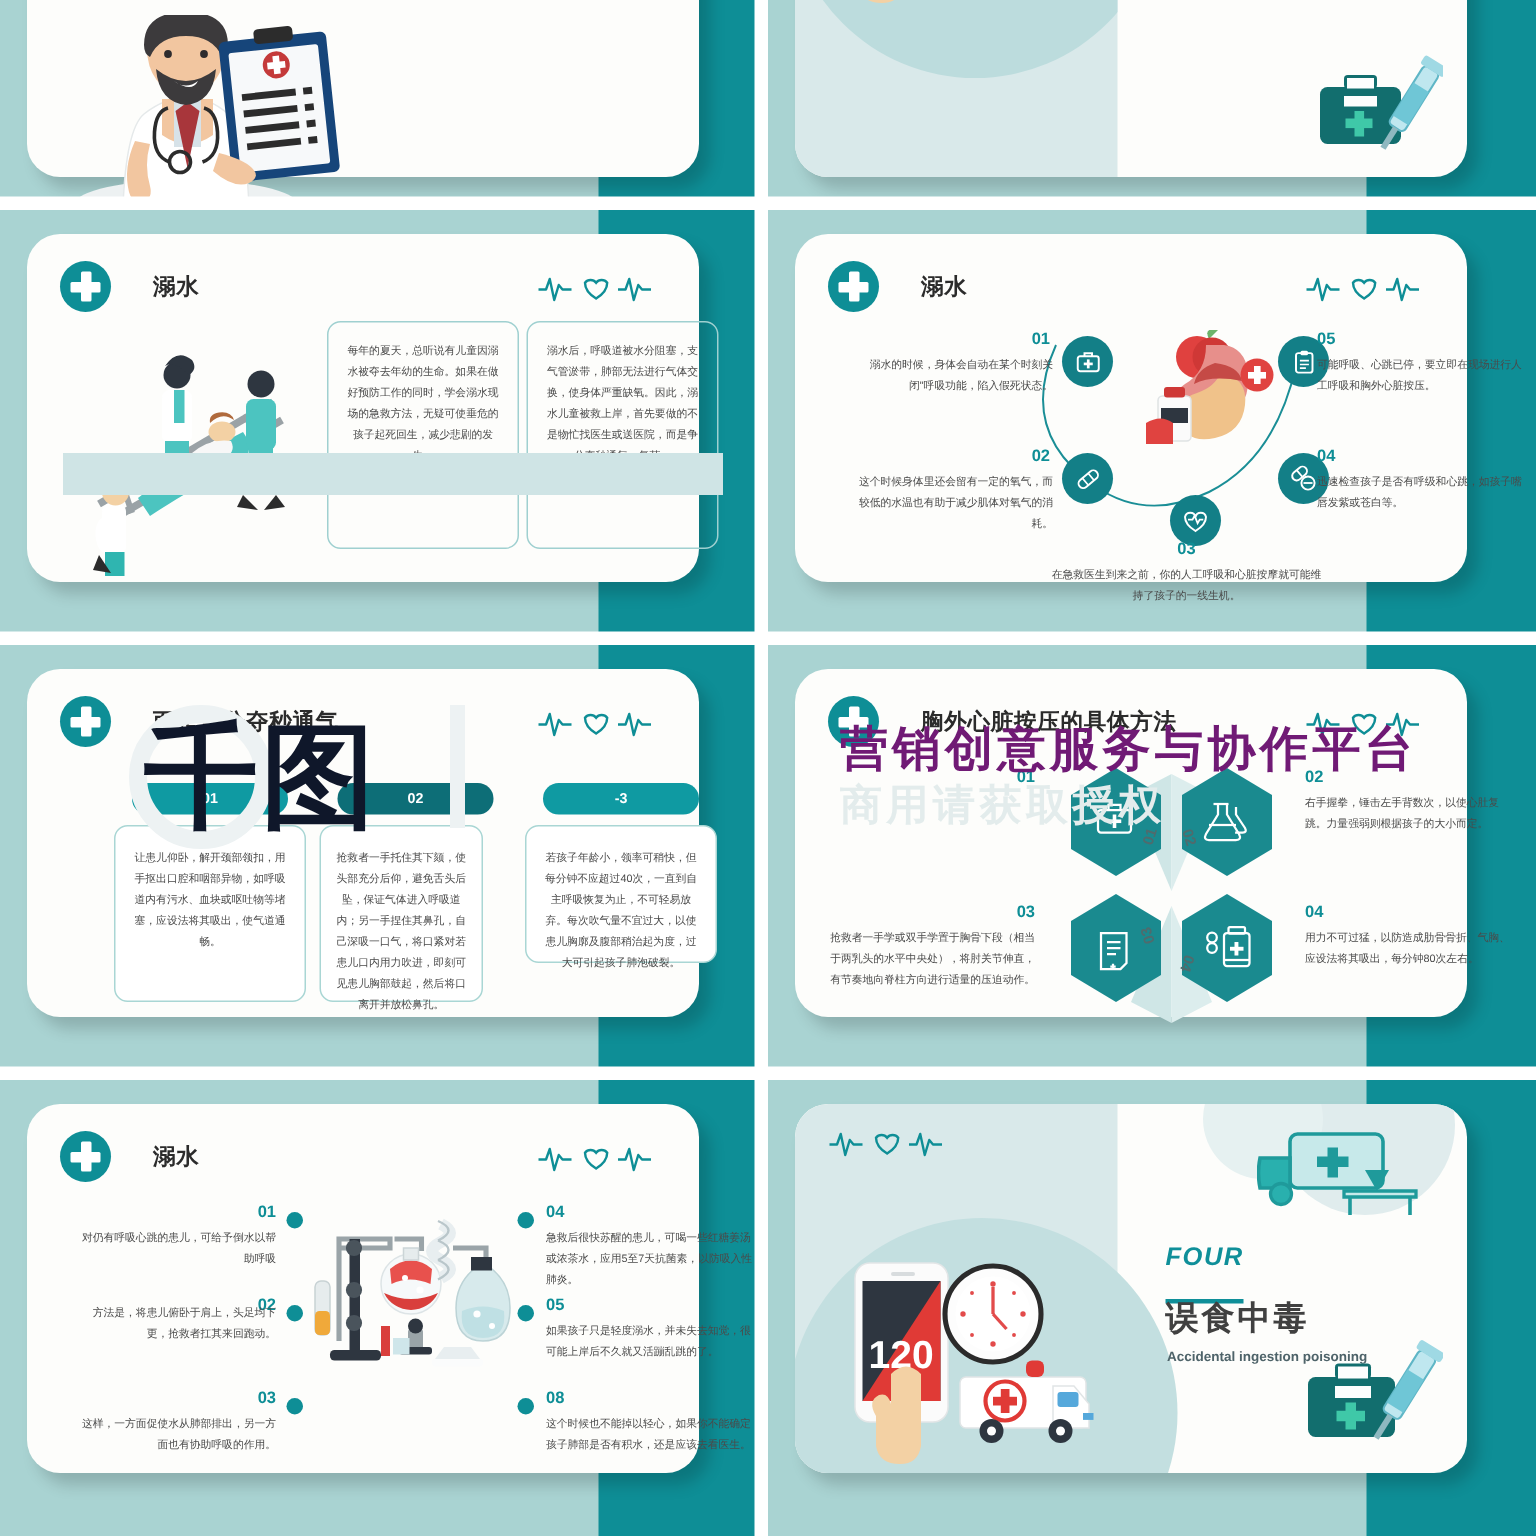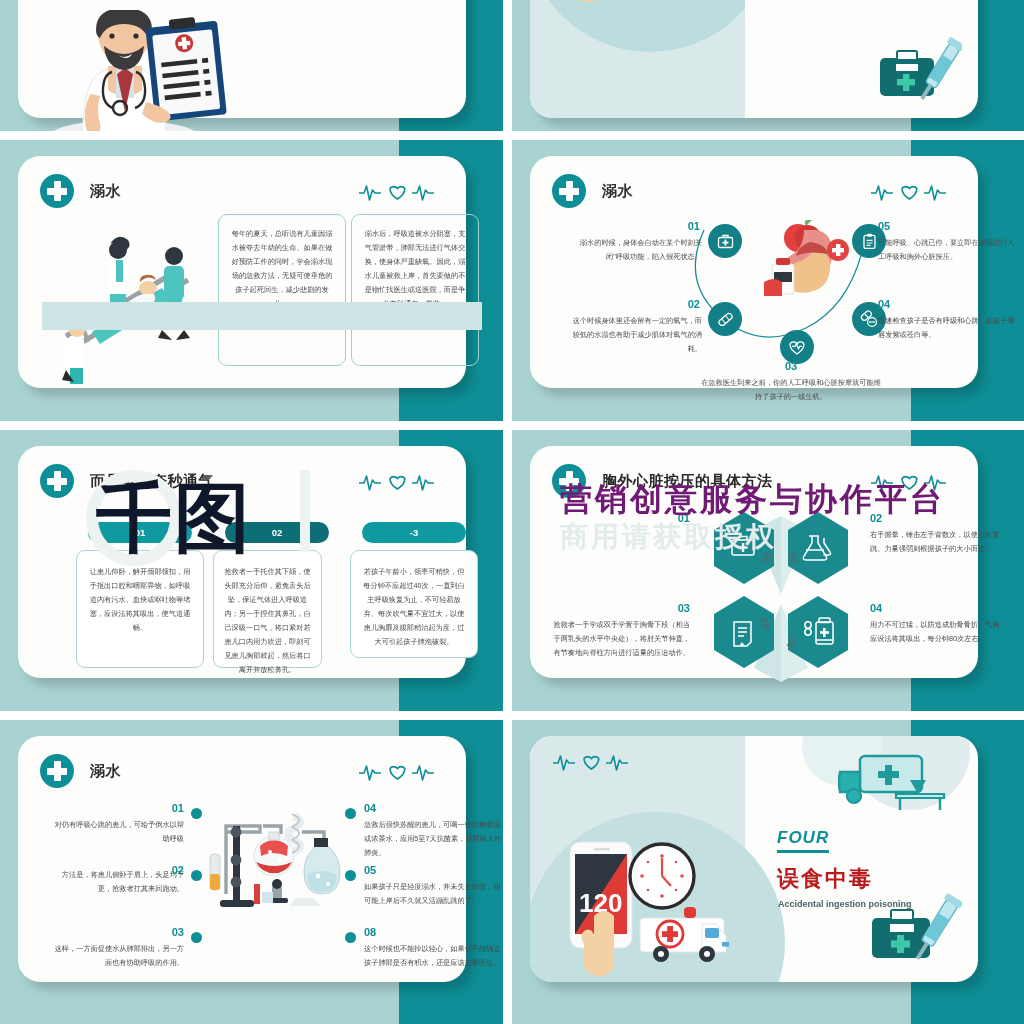--- a/index.html
+++ b/index.html
@@ -11,21 +11,21 @@
   
   .slide{position:relative;overflow:hidden;background:#ffffff;}
   .bgdeep{position:absolute;inset:0;background:#0e8e96;}
   .bgsage{position:absolute;left:0;top:0;width:78%;height:100%;background:#a9d3d2;}
   .card{position:absolute;background:#fdfdfb;border-radius:22px;
         box-shadow:7px 8px 10px rgba(0,0,0,.17);}
   .sep{position:absolute;left:0;right:0;bottom:0;height:9px;background:#ffffff;}
   .vsep{position:absolute;top:0;bottom:0;width:9px;background:#ffffff;}
 
   
-  .hdr{position:absolute;display:flex;align-items:center;gap:16px;}
+  .hdr{position:absolute;display:flex;align-items:center;gap:28px;}
   .cross{width:34px;height:34px;border-radius:50%;background:#0e8e96;position:relative;flex:0 0 auto;}
   .cross:before,.cross:after{content:"";position:absolute;background:#ffffff;border-radius:1px;}
   .cross:before{left:50%;top:7px;width:7px;height:20px;margin-left:-3.5px;}
   .cross:after{top:50%;left:7px;height:7px;width:20px;margin-top:-3.5px;}
   .htitle{font-size:15px;font-weight:bold;color:#2b2b2b;letter-spacing:.5px;white-space:nowrap;}
   .ecg{position:absolute;}
 
   
   .p{font-size:7.2px;line-height:1.95;color:#4a4a4a;}
   .num{font-size:11px;font-weight:bold;color:#0e8e96;font-family:"Liberation Sans",sans-serif;}
@@ -83,22 +83,22 @@
   .s7-ecg{right:30px;top:24px;}
   .dot{position:absolute;width:11px;height:11px;border-radius:50%;background:#0e8e96;}
 
   
   .s8-card{left:18px;top:16px;right:46px;bottom:42px;overflow:hidden;}
   .s8-left{position:absolute;left:0;top:0;width:48%;height:100%;background:#d9e9ea;border-radius:22px 0 0 22px;}
   .s8-blob{position:absolute;right:-40px;bottom:-90px;width:260px;height:260px;border-radius:50%;background:#c3dfe0;}
   .s8-tblob1{position:absolute;right:8px;top:-46px;width:120px;height:120px;border-radius:50%;background:#e0eced;}
   .s8-tblob2{position:absolute;right:96px;top:-30px;width:80px;height:80px;border-radius:50%;background:#e6f1f1;}
   .s8-four{position:absolute;left:247px;top:92px;font-size:17px;font-weight:bold;font-style:italic;
-           color:#0f8f99;border-bottom:3px solid #0f8f99;padding-bottom:2px;letter-spacing:1px;}
-  .s8-zh{position:absolute;left:247px;top:128px;font-size:22px;font-weight:bold;color:#b91c1c;letter-spacing:2px;}
+           color:#0f8f99;border-bottom:3px solid #0f8f99;padding-bottom:18px;letter-spacing:1px;}
+  .s8-zh{position:absolute;left:247px;top:128px;font-size:22px;font-weight:bold;color:#404040;letter-spacing:2px;}
   .s8-en{position:absolute;left:248px;top:163px;font-size:9px;font-weight:bold;color:#4e6369;}
 
   
   .wm{position:absolute;pointer-events:none;color:#0f172a;font-weight:bold;}
   #wm-logo{left:96px;top:468px;font-size:76px;letter-spacing:2px;}
   #wm-l1{left:560px;top:478px;font-size:32px;letter-spacing:3px;color:#701a75;}
   #wm-l2{left:560px;top:518px;font-size:28px;letter-spacing:3px;color:#e3ecec;}
   .wm-ring{position:absolute;left:86px;top:470px;width:72px;height:72px;border:12px solid #edf2f3;border-radius:50%;}
   .wm-bar{position:absolute;left:300px;top:470px;width:10px;height:82px;background:#edf2f3;}
 </style>
@@ -369,21 +369,21 @@
         <path d="M32 8.5 a4.6 4.6 0 0 1 7.4 0 a4.6 4.6 0 0 1 7.4 0 q0 6 -7.4 10.5 q-7.4 -4.5 -7.4 -10.5z" fill="none" stroke="#0e8e96" stroke-width="1.6"></path>
         <path d="M54 13 h5 l2.5-7 l3 14 l3-10 l2.5 3 h6" fill="none" stroke="#0e8e96" stroke-width="1.6" stroke-linejoin="round"></path>
       </svg>
 
       <div class="tab tabA" style="left:70px;top:76px;width:104px">01</div>
       <div class="tab tabB" style="left:207px;top:76px;width:104px">02</div>
       <div class="tab tabA" style="left:344px;top:76px;width:104px">-3</div>
 
       <div class="tcard p" style="left:58px;top:104px;width:128px;height:118px">让患儿仰卧，解开颈部领扣，用手抠出口腔和咽部异物，如呼吸道内有污水、血块或呕吐物等堵塞，应设法将其吸出，使气道通畅。</div>
       <div class="tcard p" style="left:195px;top:104px;width:109px;height:118px">抢救者一手托住其下颏，使头部充分后仰，避免舌头后坠，保证气体进入呼吸道内；另一手捏住其鼻孔，自己深吸一口气，将口紧对若患儿口内用力吹进，即刻可见患儿胸部鼓起，然后将口离开并放松鼻孔。</div>
-      <div class="tcard p" style="left:332px;top:104px;width:128px;height:108px">若孩子年龄小，领率可稍快，但每分钟不应超过40次，一直到自主呼吸恢复为止，不可轻易放弃。每次吹气量不宜过大，以使患儿胸廓及腹部稍治起为度，过大可引起孩子肺泡破裂。</div>
+      <div class="tcard p" style="left:332px;top:104px;width:128px;height:92px">若孩子年龄小，领率可稍快，但每分钟不应超过40次，一直到自主呼吸恢复为止，不可轻易放弃。每次吹气量不宜过大，以使患儿胸廓及腹部稍治起为度，过大可引起孩子肺泡破裂。</div>
     </div>
     <div class="vsep" style="right:0;"></div>
     <div class="sep"></div>
   </div>
 
   <div class="slide">
     <div class="bgdeep"></div>
     <div class="bgsage"></div>
     <div class="card s6-card">
       <div class="hdr s6-hdr">

